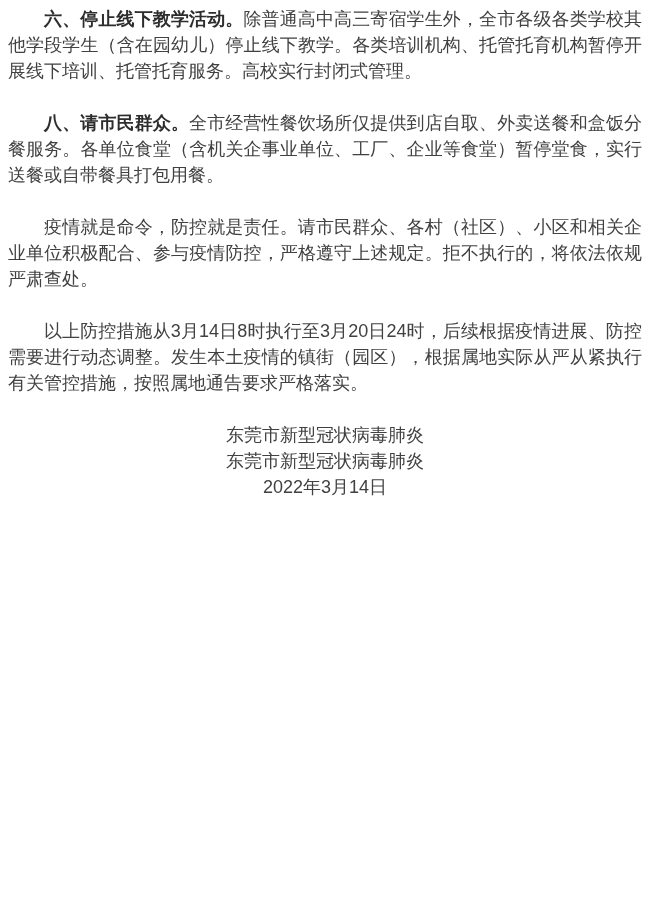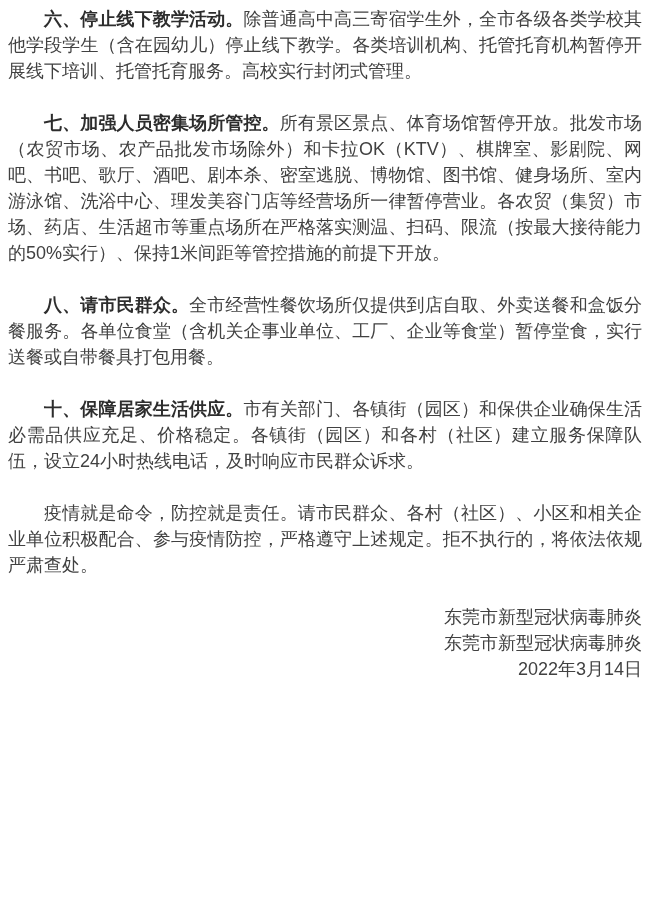--- a/index.html
+++ b/index.html
@@ -32,38 +32,38 @@
     color: #2d2d2d;
   }
   .signature {
     margin: 0;
     text-align: right;
     line-height: 26px;
     color: #414141;
   }
   .signature div {
     text-indent: 0;
+    text-align: center;
   }
 </style>
 </head>
 <body>
 
 <div class="doc">
 
   <p class="para"><strong>六、停止线下教学活动。</strong><span>除普通高中高三寄宿学生外，全市各级各类学校其他学段学生（含在园幼儿）停止线下教学。各类培训机构、托管托育机构暂停开展线下培训、托管托育服务。高校实行封闭式管理。</span></p>
 
-  <p class="para"><strong>七、加强人员密集场所管控。</strong><span>所有景区景点、体育场馆暂停开放。批发市场（农贸市场、农产品批发市场除外）和卡拉OK（KTV）、棋牌室、影剧院、网吧、书吧、歌厅、酒吧、剧本杀、密室逃脱、博物馆、图书馆、健身场所、室内游泳馆、洗浴中心、理发美容门店等经营场所一律暂停营业。各农贸（集贸）市场、药店、生活超市等重点场所在严格落实测温、扫码、限流（按最大接待能力的50%实行）、保持1米间距等管控措施的前提下开放。</span></p>
 
   <p class="para"><strong>八、请市民群众。</strong><span>全市经营性餐饮场所仅提供到店自取、外卖送餐和盒饭分餐服务。各单位食堂（含机关企事业单位、工厂、企业等食堂）暂停堂食，实行送餐或自带餐具打包用餐。</span></p>
 
 
-  <p class="para"><strong>十、保障居家生活供应。</strong><span>市有关部门、各镇街（园区）和保供企业确保生活必需品供应充足、价格稳定。各镇街（园区）和各村（社区）建立服务保障队伍，设立24小时热线电话，及时响应市民群众诉求。</span></p>
 
   <p class="para"><strong></strong><span>疫情就是命令，防控就是责任。请市民群众、各村（社区）、小区和相关企业单位积极配合、参与疫情防控，严格遵守上述规定。拒不执行的，将依法依规严肃查处。</span></p>
 
+  <p class="para"><strong></strong><span>以上防控措施从3月14日8时执行至3月20日24时，后续根据疫情进展、防控需要进行动态调整。发生本土疫情的镇街（园区），根据属地实际从严从紧执行有关管控措施，按照属地通告要求严格落实。</span></p>
 
   <div class="signature">
     <div>东莞市新型冠状病毒肺炎</div>
     <div>东莞市新型冠状病毒肺炎</div>
     <div>2022年3月14日</div>
   </div>
 
 </div>
 
 </body></html>

